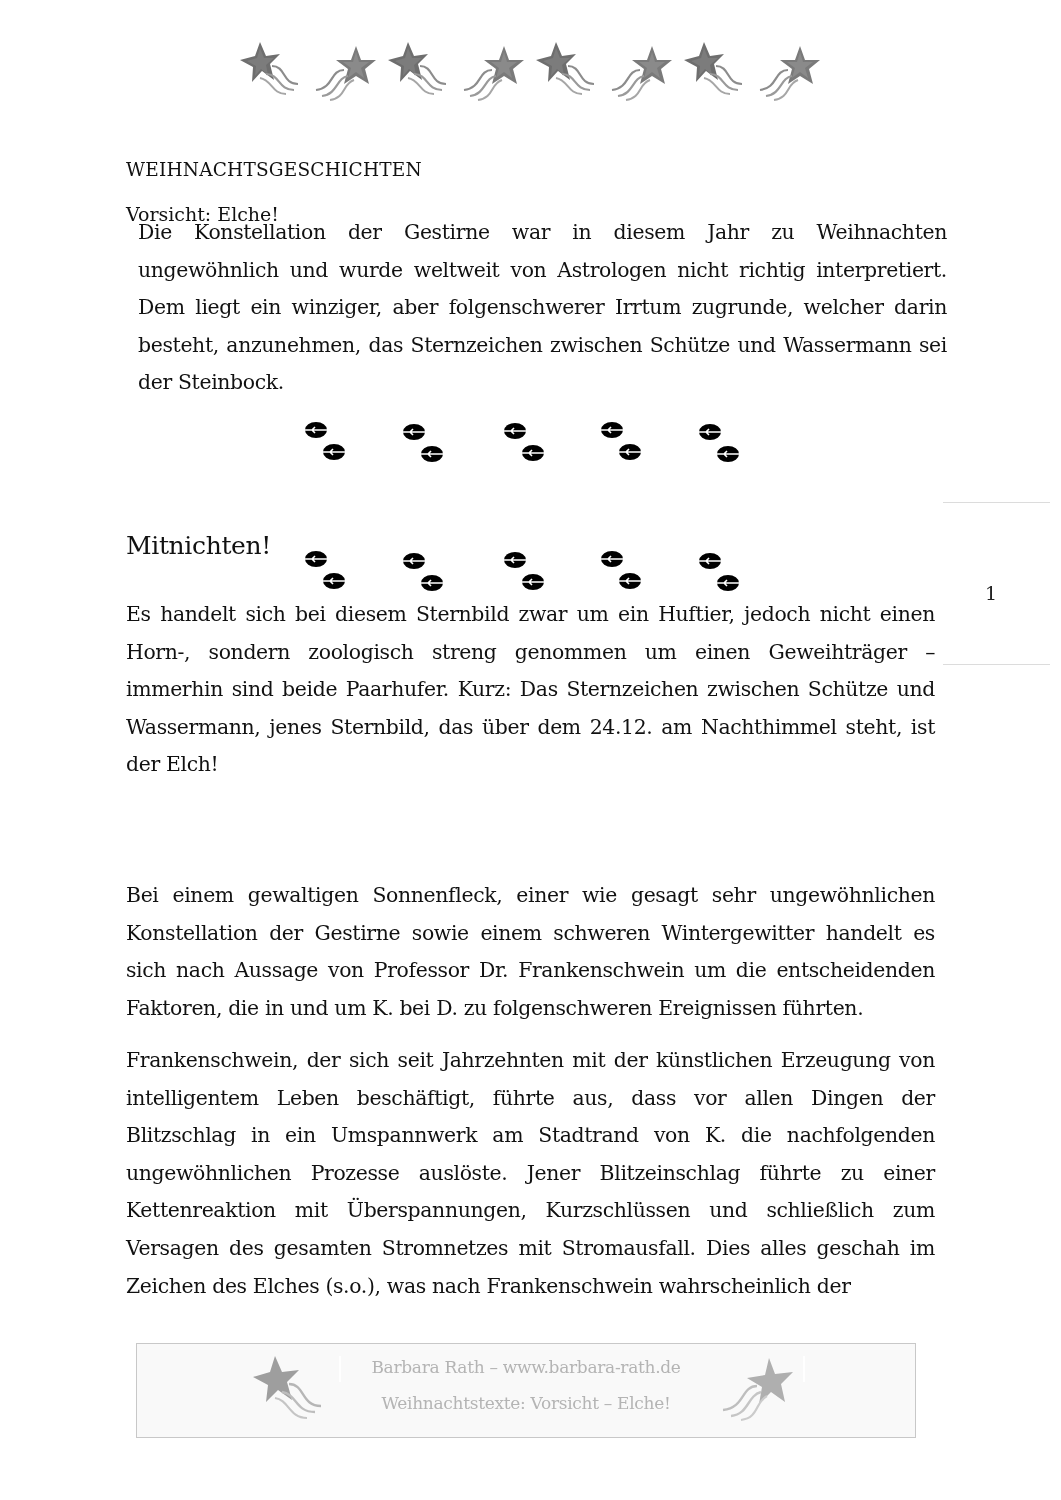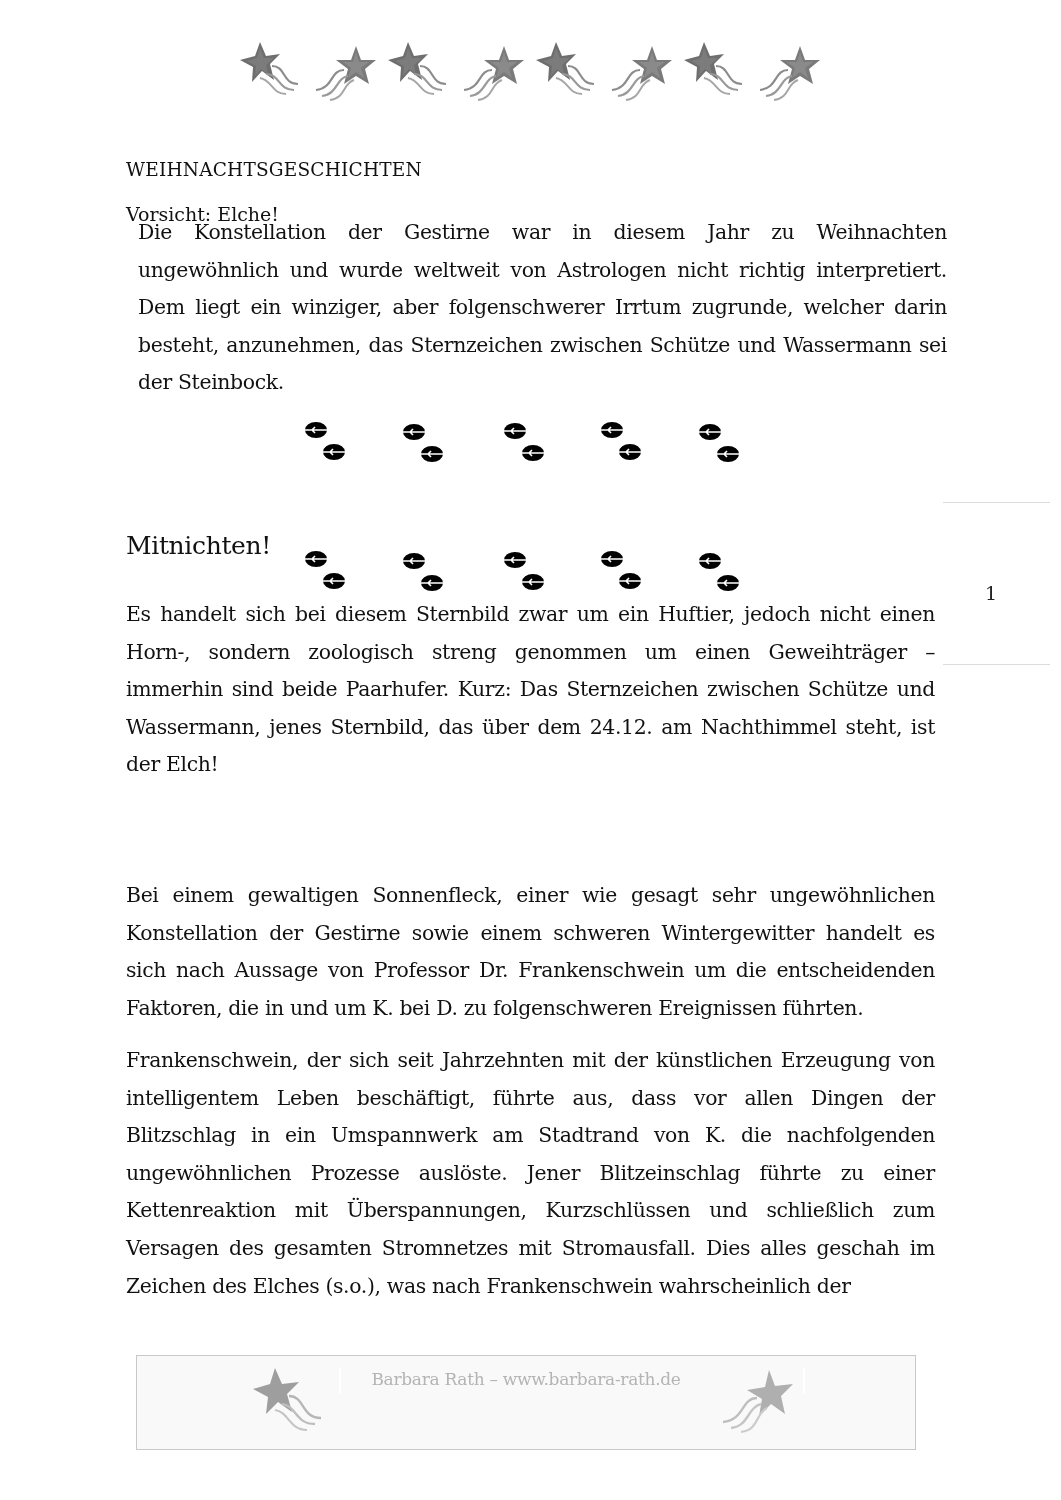--- a/index.html
+++ b/index.html
@@ -14,21 +14,21 @@
   .p2 { top: 596px; }
   .p3 { top: 877px; }
   .p4 { top: 1042px; }
   .mit { top: 496px; font-size: 25px; font-family: "DejaVu Serif", serif; letter-spacing: -0.35px; }
   .tracks { position: absolute; left: 300px; width: 450px; height: 50px; }
   .tracks.t1 { top: 420px; }
   .tracks.t2 { top: 549px; }
   .margin-line { position: absolute; left: 943px; width: 107px; height: 1px; background: #dcdcdc; }
   .page-num { position: absolute; left: 985px; top: 582px; font-size: 19px; font-family: "DejaVu Serif", serif; color: #222; }
   .footer { position: absolute; left: 136px; top: 1343px; width: 780px; height: 95px;
-            border: 1px solid #c8c8c8; background: #f9f9f9; box-sizing: border-box; margin-top: 12px; }
+            border: 1px solid #c8c8c8; background: #f9f9f9; box-sizing: border-box; }
   .footer-line { position: absolute; left: 0; width: 100%; text-align: center; color: #b4b4b4;
                  font-family: "DejaVu Serif", serif; font-size: 17px; letter-spacing: -0.3px; }
   .footer-line.l1 { top: 13px; }
   .footer-line.l2 { top: 49px; }
   .footer-star-left { position: absolute; left: 114px; top: 10px; width: 90px; height: 70px; }
   .footer-star-right { position: absolute; left: 576px; top: 10px; width: 90px; height: 70px; }
   .footer-tick { position: absolute; width: 2px; height: 26px; background: #ffffff; top: 12px; }
 </style>
 </head>
 <body>
@@ -109,20 +109,21 @@
   <svg class="footer-star-left" viewBox="0 0 90 70">
     <g opacity="0.75">
       <path d="M24 2 L31 18 L48 16 L36 28 L41 46 L27 36 L15 48 L17 31 L2 23 L19 18 Z" fill="#808080"></path>
       <path d="M38 30 C54 30, 50 52, 70 52" stroke="#a0a0a0" stroke-width="2.4" fill="none"></path>
       <path d="M31 38 C46 40, 44 58, 64 58" stroke="#aaaaaa" stroke-width="2.4" fill="none"></path>
       <path d="M24 44 C38 46, 38 64, 56 64" stroke="#b4b4b4" stroke-width="2.2" fill="none"></path>
     </g>
   </svg>
   <div class="footer-tick" style="left:202px;"></div>
   <div class="footer-line l1">Barbara Rath – www.barbara-rath.de</div>
+  <div class="footer-line l2">Weihnachtstexte: Vorsicht – Elche!</div>
   <svg class="footer-star-right" viewBox="0 0 90 70">
     <g opacity="0.7">
       <path d="M56 4 L62 20 L80 18 L68 30 L72 48 L58 38 L46 50 L49 33 L34 24 L52 21 Z" fill="#909090"></path>
       <path d="M44 32 C28 32, 32 54, 10 56" stroke="#a6a6a6" stroke-width="2.4" fill="none"></path>
       <path d="M48 38 C34 42, 36 60, 18 62" stroke="#b0b0b0" stroke-width="2.4" fill="none"></path>
       <path d="M54 42 C42 48, 46 64, 28 66" stroke="#b8b8b8" stroke-width="2.2" fill="none"></path>
     </g>
   </svg>
   <div class="footer-tick" style="left:666px;"></div>
 </div>

